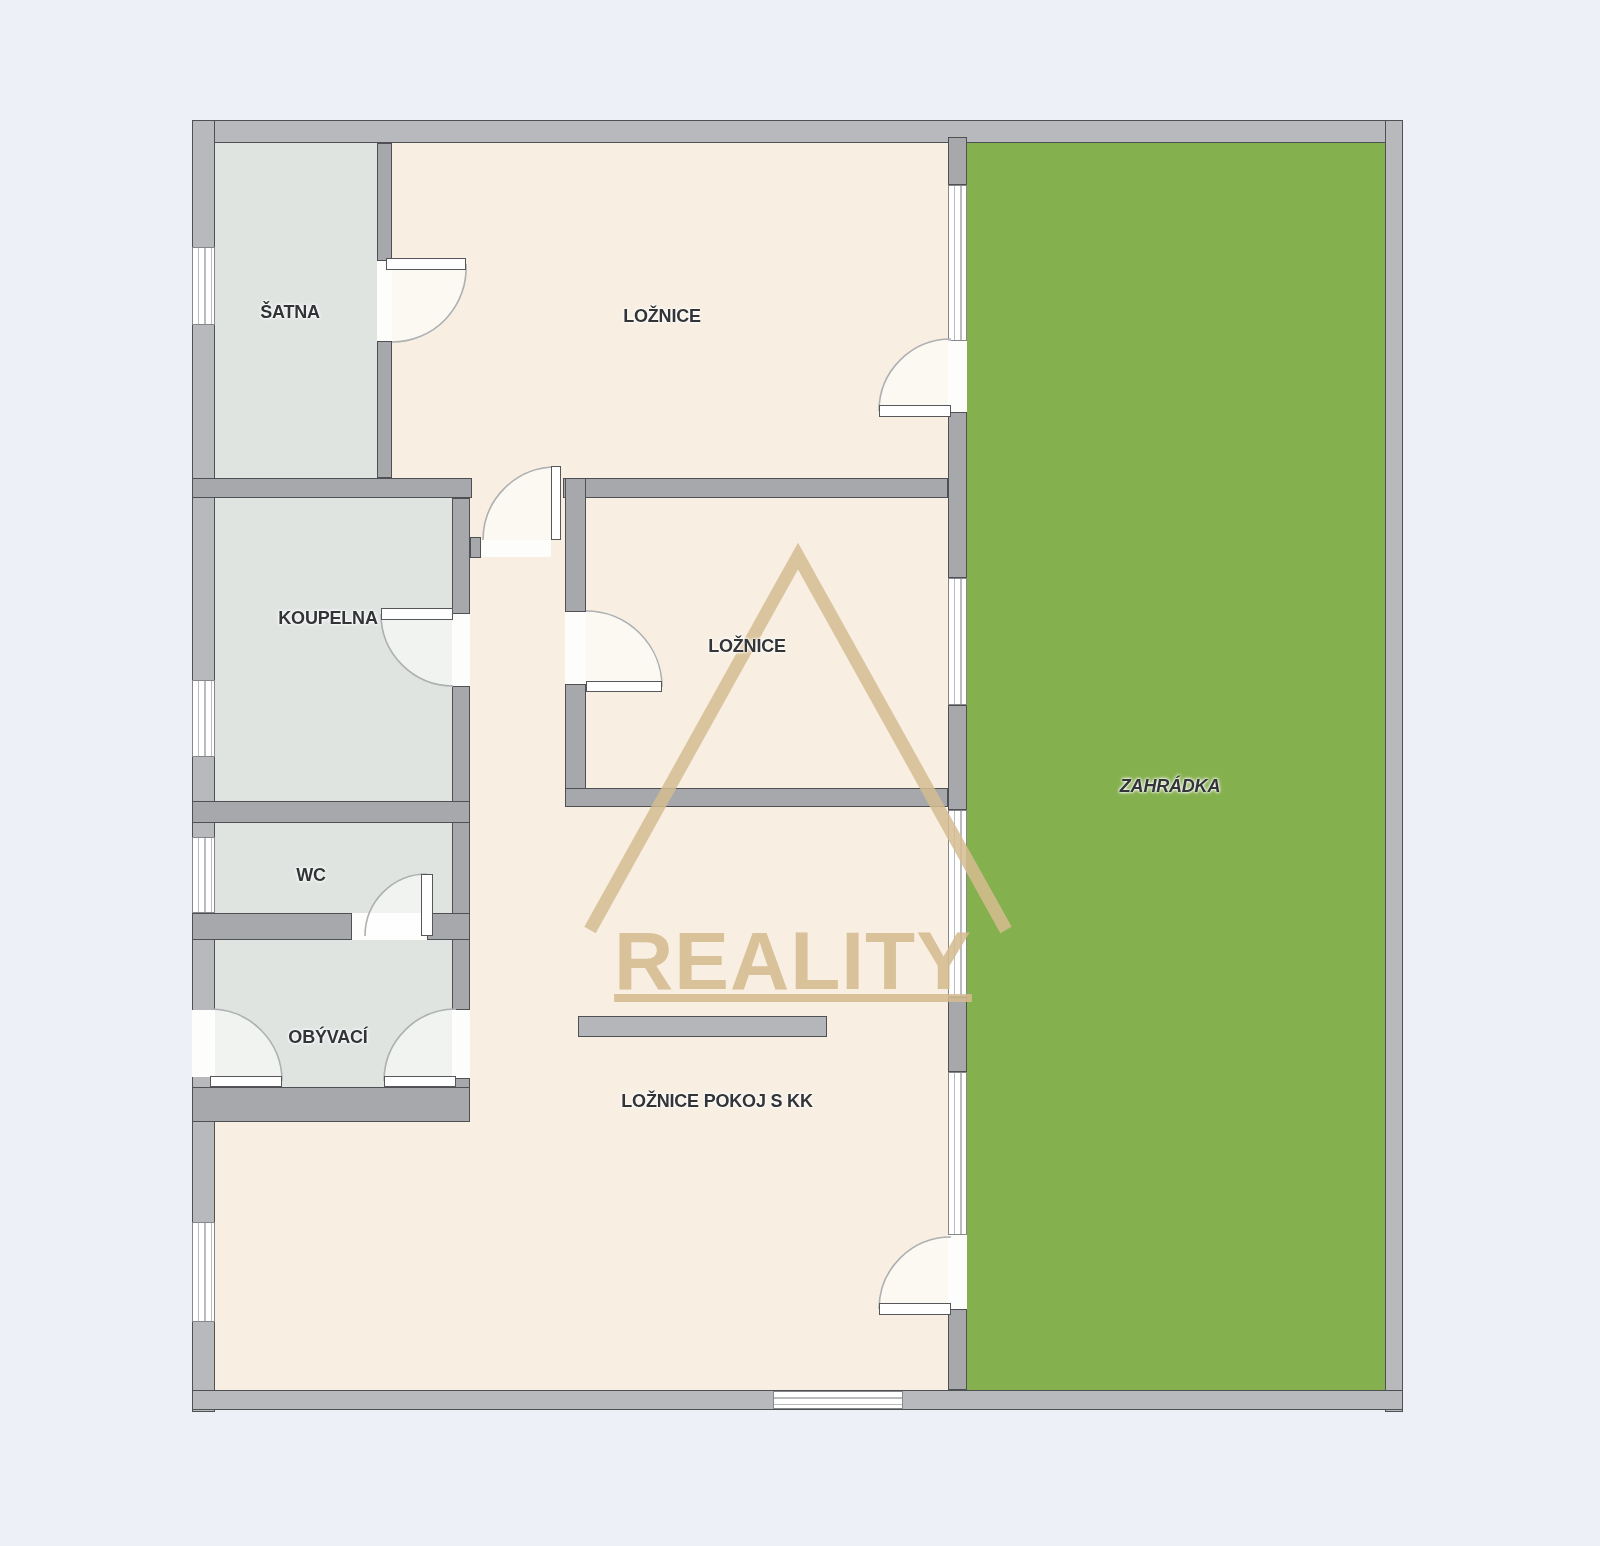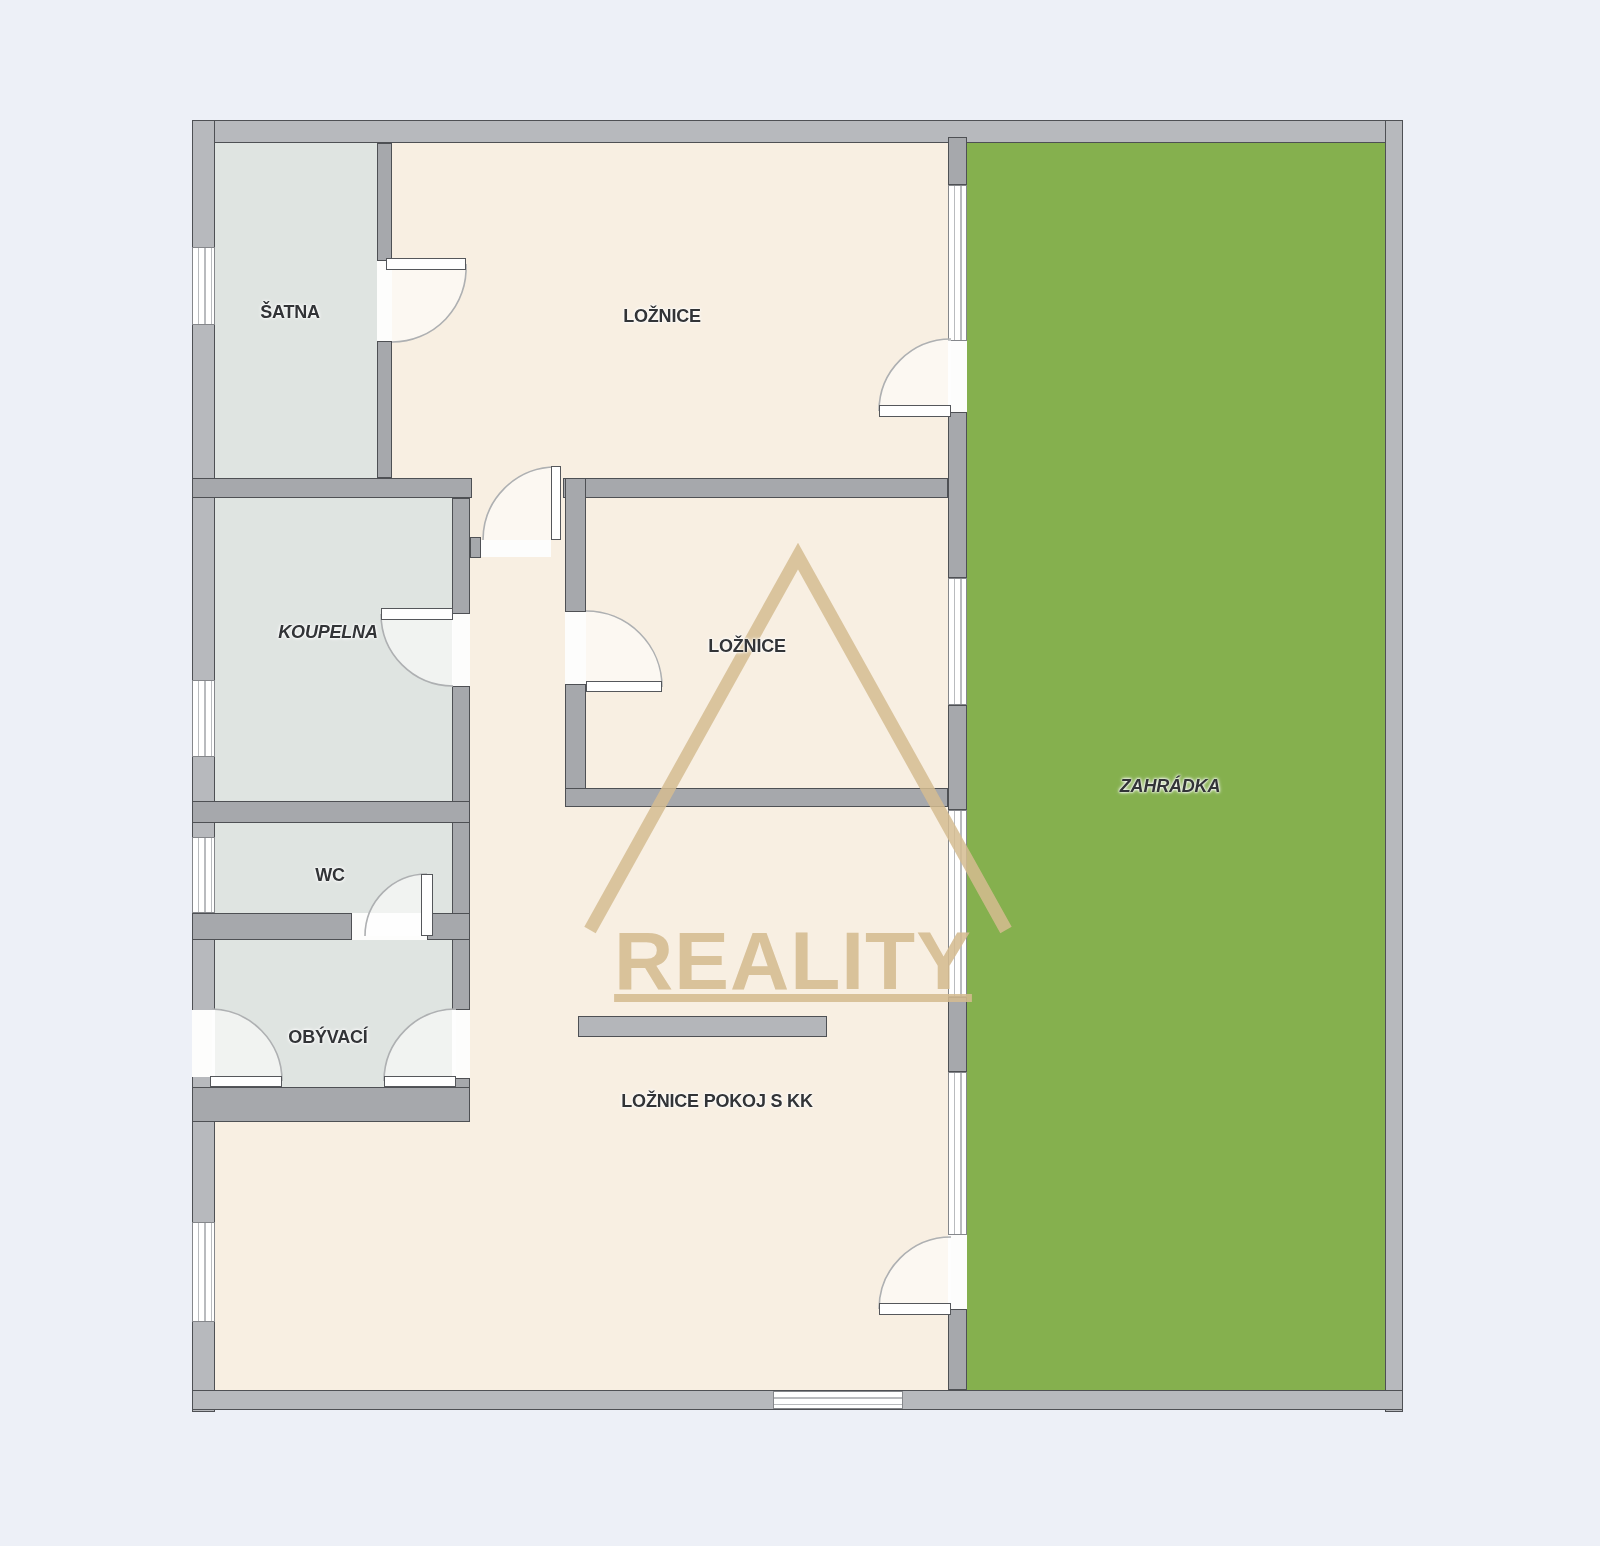--- a/index.html
+++ b/index.html
@@ -144,20 +144,20 @@
 
   <div class="watermark">
     <svg width="1600" height="1546" viewBox="0 0 1600 1546">
       <polyline points="590,930 798,556 1006,930" fill="none" stroke="var(--watermark)" stroke-width="13" opacity="0.85"></polyline>
     </svg>
     <div class="wm-text wm-reality" style="left:793px;top:961px;text-decoration:underline;">REALITY</div>
   </div>
 
   <div class="label" style="left:290px;top:312px;">ŠATNA</div>
   <div class="label" style="left:662px;top:316px;">LOŽNICE</div>
-  <div class="label" style="left:328px;top:632px;font-style:italic;">KOUPELNA</div>
+  <div class="label" style="left:328px;top:618px;">KOUPELNA</div>
   <div class="label" style="left:747px;top:646px;">LOŽNICE</div>
-  <div class="label" style="left:330px;top:875px;">WC</div>
+  <div class="label" style="left:311px;top:875px;">WC</div>
   <div class="label" style="left:328px;top:1037px;">OBÝVACÍ</div>
   <div class="label" style="left:717px;top:1101px;">LOŽNICE POKOJ S KK</div>
   <div class="label" style="left:1170px;top:786px;font-style:italic;">ZAHRÁDKA</div>
 
 </div>
 
 </body></html>

